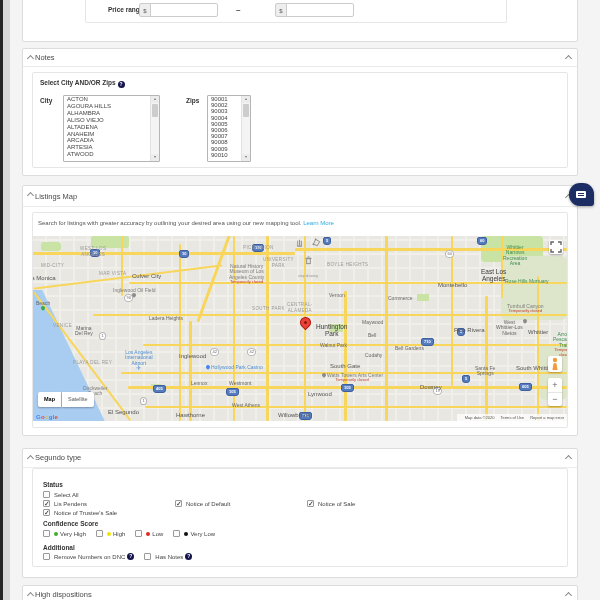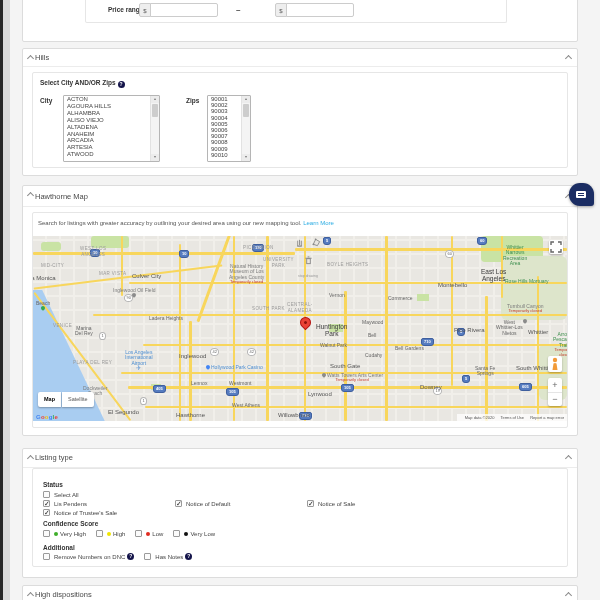--- a/index.html
+++ b/index.html
@@ -104,21 +104,21 @@
 <div class="flabel" style="left:108px;top:6px">Price range</div>
 <span class="addon" style="left:139px;top:3px">$</span>
 <input class="pinput" style="left: 150px; top: 3px;">
 <div class="dash" style="left:236px;top:5px">–</div>
 <span class="addon" style="left:275px;top:3px">$</span>
 <input class="pinput" style="left: 286px; top: 3px;">
 
 <div class="panel" style="top:48px;height:128px">
   <div class="phead" style="height:17px">
     <span class="chev l"></span>
-    <span class="ptitle">Hills</span>
+    <span class="ptitle">Notes</span>
     <span class="chev r"></span>
   </div>
 </div>
 <div class="fset" style="left:32px;top:72px;width:536px;height:96px"></div>
 <div class="flabel" style="left:40px;top:79px">
   <span>Select City AND/OR Zips</span><span class="help">?</span>
 </div>
 <div class="flabel" style="left:40px;top:97px">City</div>
 <div class="lbox" style="left:63px;top:95px;width:97px;height:67px">
   <div>
@@ -157,21 +157,21 @@
   <div class="sbar">
     <div class="ar up">▲</div>
     <div class="th"></div>
     <div class="ar dn">▼</div>
   </div>
 </div>
 
 <div class="panel" style="top:185px;height:251px">
   <div class="phead" style="height:20px">
     <span class="chev l"></span>
-    <span class="ptitle" style="top:6px">Hawthorne Map</span>
+    <span class="ptitle" style="top:6px">Listings Map</span>
     <span class="chev r" style="top:9px"></span>
   </div>
 </div>
 <div class="fset" id="mapfset"></div>
 <div class="banner">
   <span>Search for listings with greater accuracy by outlining your desired area using our new mapping tool.</span>
   <span class="blink">Learn More</span>
 </div>
 
 <div id="map">
@@ -512,21 +512,21 @@
   </div>
 </div>
 
 <div class="chat">
     <div class="doc"></div>
   </div>
 
 <div class="panel" style="top:448px;height:130px">
   <div class="phead" style="height:18px">
     <span class="chev l"></span>
-    <span class="ptitle">Listing type</span>
+    <span class="ptitle">Segundo type</span>
     <span class="chev r"></span>
   </div>
 </div>
 <div class="fset" style="left:32px;top:468px;width:536px;height:99px"></div>
 
 <div class="sect-label" style="left:43px;top:481px">Status</div>
 <label class="cb" style="left:43px;top:491px">
   <input type="checkbox" style="">
   <span>Select All</span>
 </label>

